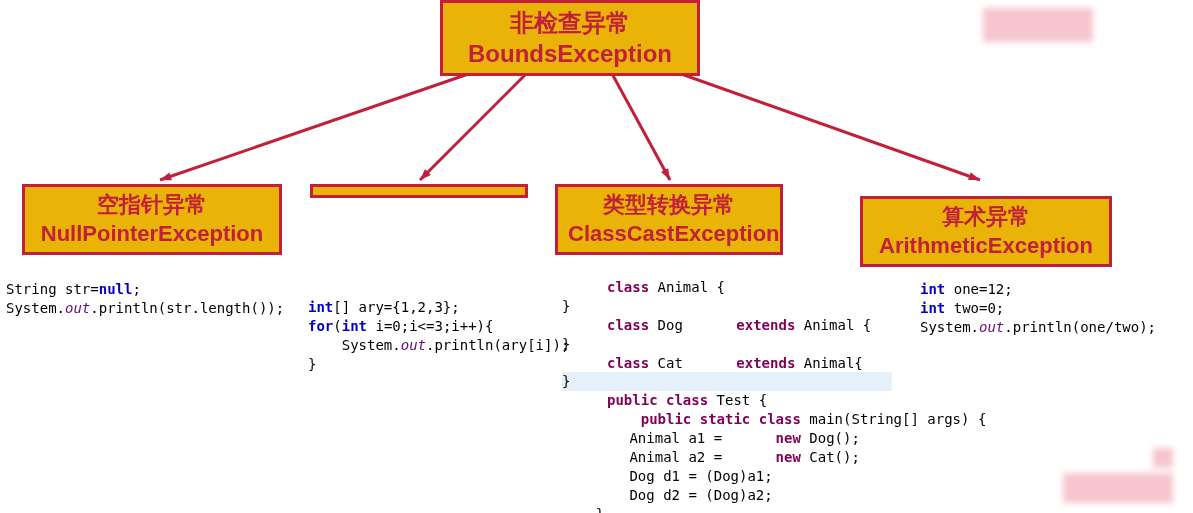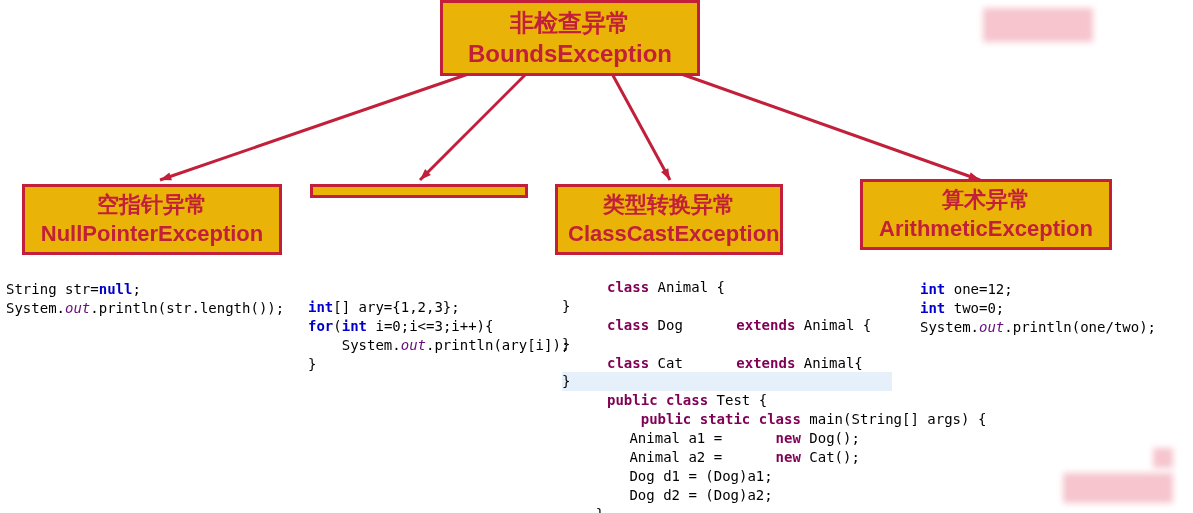--- a/index.html
+++ b/index.html
@@ -19,21 +19,21 @@
     font-weight: 600;
     background: #eab308;
     padding: 4px 10px;
     line-height: 1.3;
     font-size: 22px;
   }
   .root { left: 440px; top: 0px; width: 260px; font-size: 24px; }
   .c1 { left: 22px;  top: 184px; width: 260px; }
   .c2 { left: 310px; top: 184px; width: 218px; line-height:1.25; }
   .c3 { left: 555px; top: 184px; width: 228px; }
-  .c4 { left: 860px; top: 179px; width: 252px; }
+  .c4 { left: 860px; top: 196px; width: 252px; }
 
   svg.arrows {
     position: absolute;
     left: 0; top: 0;
     width: 1193px; height: 513px;
     pointer-events: none;
   }
   svg.arrows line { stroke: #c21f3a; stroke-width: 3; }
   svg.arrows polygon { fill: #c21f3a; }
 

